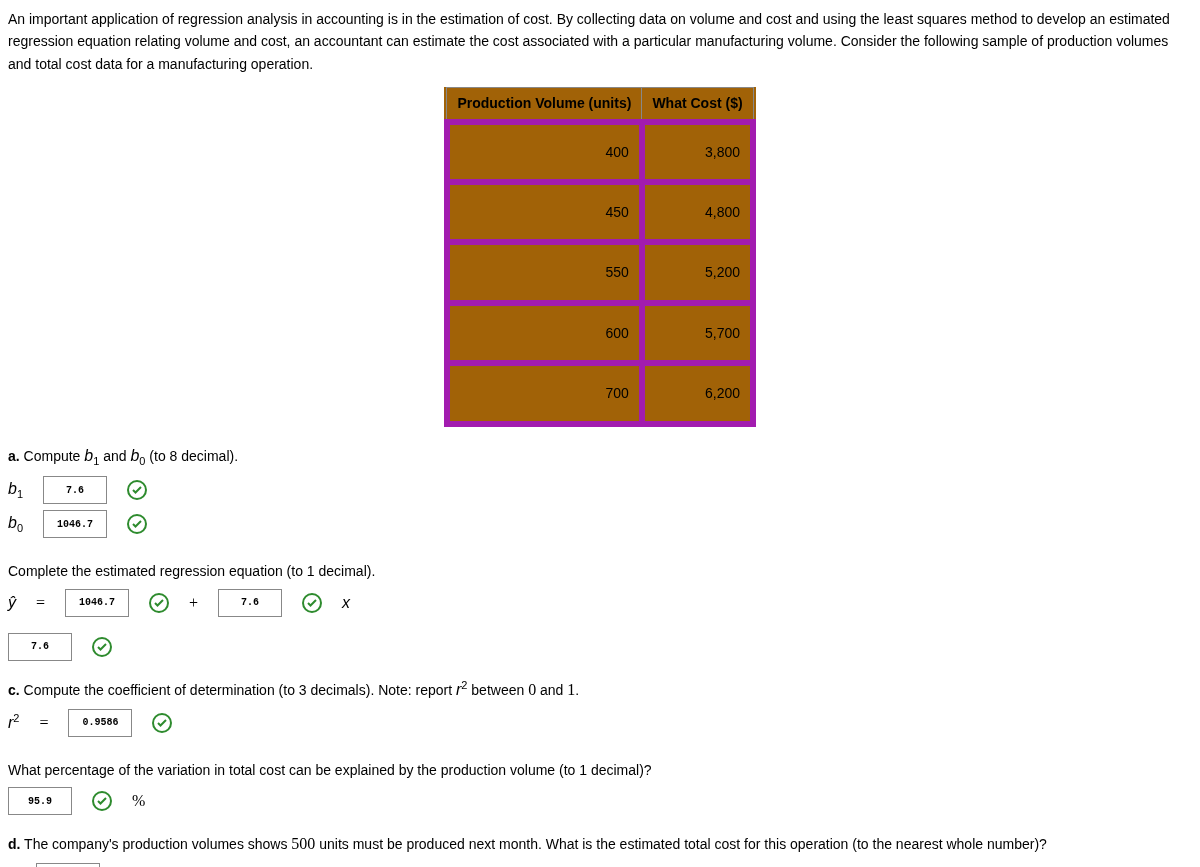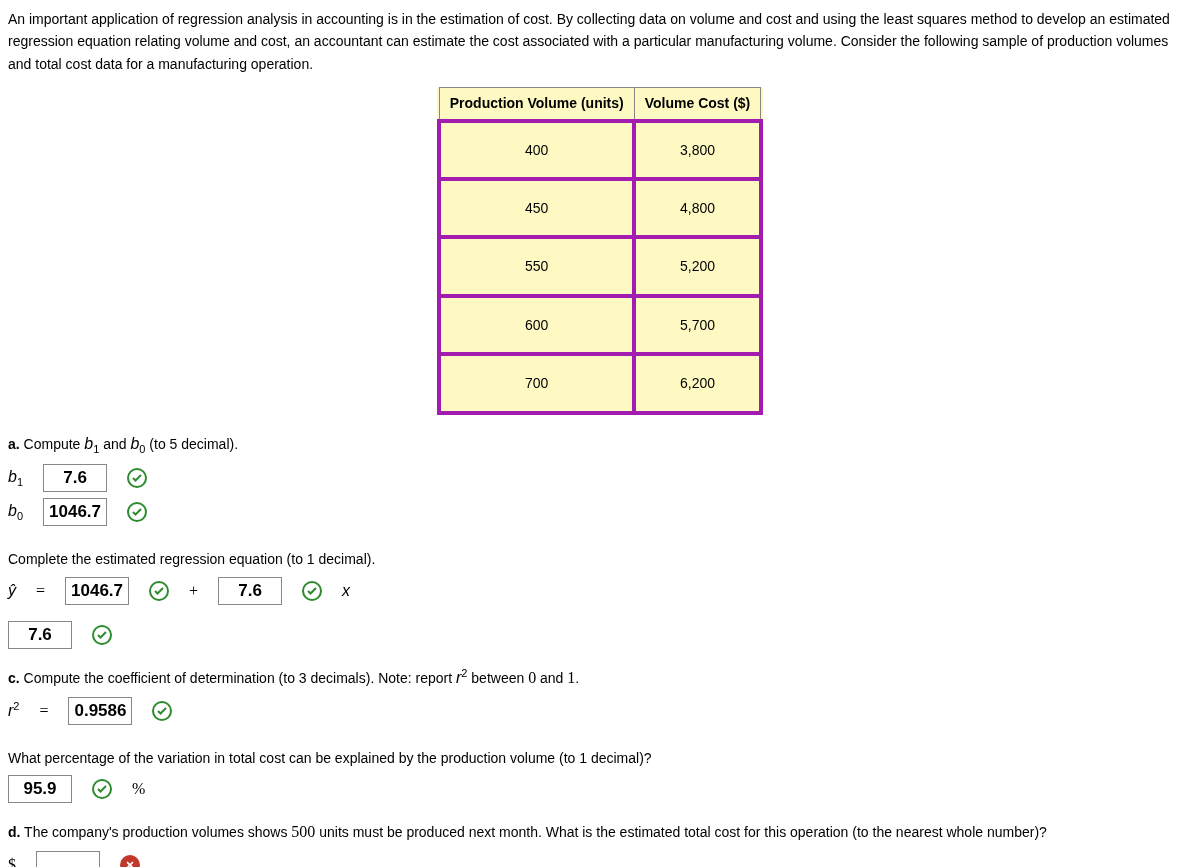--- a/index.html
+++ b/index.html
@@ -11,47 +11,47 @@
     line-height: 1.6;
     width: 1200px;
     box-sizing: border-box;
   }
   .intro {
     margin-bottom: 12px;
   }
   .data-table {
     border-collapse: collapse;
     margin: 4px auto 12px auto;
-    background: #fef9c3;
+    background: #a16207;
   }
   .data-table th {
     font-weight: bold;
     padding: 4px 10px;
     text-align: center;
     border: 1px solid #888;
   }
   .data-table td {
     padding: 16px 10px;
-    text-align: center;
-    border: 4px solid #a21caf;
+    text-align: right;
+    border: 6px solid #a21caf;
   }
   .section {
     margin: 16px 0;
   }
   .qtext {
     margin: 4px 0;
   }
   input.ans {
     width: 58px;
     height: 22px;
     border: 1px solid #888;
     text-align: center;
     font-weight: bold;
-    font-family: Liberation Sans, sans-serif;
-    font-size: 17px;
+    font-family: Liberation Mono, monospace;
+    font-size: 10px;
     padding: 2px;
     vertical-align: middle;
   }
   input.ans.empty {
     font-weight: normal;
   }
   .row {
     display: flex;
     align-items: center;
     gap: 20px;
@@ -102,21 +102,21 @@
 </style>
 </head>
 <body>
 
 <div class="intro">An important application of regression analysis in accounting is in the estimation of cost. By collecting data on volume and cost and using the least squares method to develop an estimated regression equation relating volume and cost, an accountant can estimate the cost associated with a particular manufacturing volume. Consider the following sample of production volumes and total cost data for a manufacturing operation.</div>
 
 <table class="data-table">
   <thead>
     <tr>
       <th>Production Volume (units)</th>
-      <th>Volume Cost ($)</th>
+      <th>What Cost ($)</th>
     </tr>
   </thead>
   <tbody id="data-rows">
       <tr>
         <td>400</td>
         <td>3,800</td>
       </tr>
       <tr>
         <td>450</td>
         <td>4,800</td>
@@ -132,21 +132,21 @@
       <tr>
         <td>700</td>
         <td>6,200</td>
       </tr>
     </tbody>
 </table>
 
 <div class="section">
   <div class="qtext">
     <b>a.</b>
-    <span>Compute </span><span class="mathit"><span>b</span><span class="sub">1</span></span><span> and </span><span class="mathit"><span>b</span><span class="sub">0</span></span><span> (to 5 decimal).</span>
+    <span>Compute </span><span class="mathit"><span>b</span><span class="sub">1</span></span><span> and </span><span class="mathit"><span>b</span><span class="sub">0</span></span><span> (to 8 decimal).</span>
   </div>
   <div class="row">
     <span class="mathit"><span>b</span><span class="sub">1</span></span>
     <input class="ans" value="7.6" style="">
     <span class="check-icon">
         <svg viewBox="0 0 24 24">
           <path fill="none" stroke="#2e8b2e" stroke-width="4" d="M4 12l5 5L20 6"></path>
         </svg>
       </span>
   </div>

